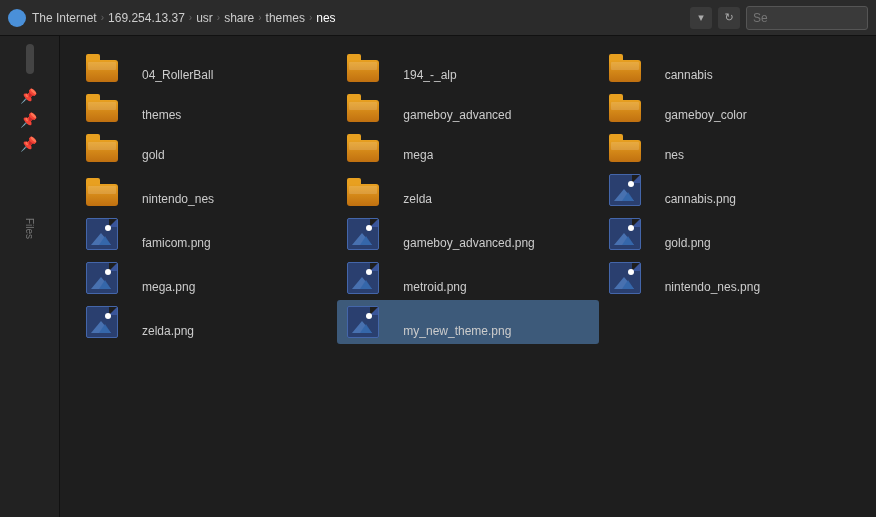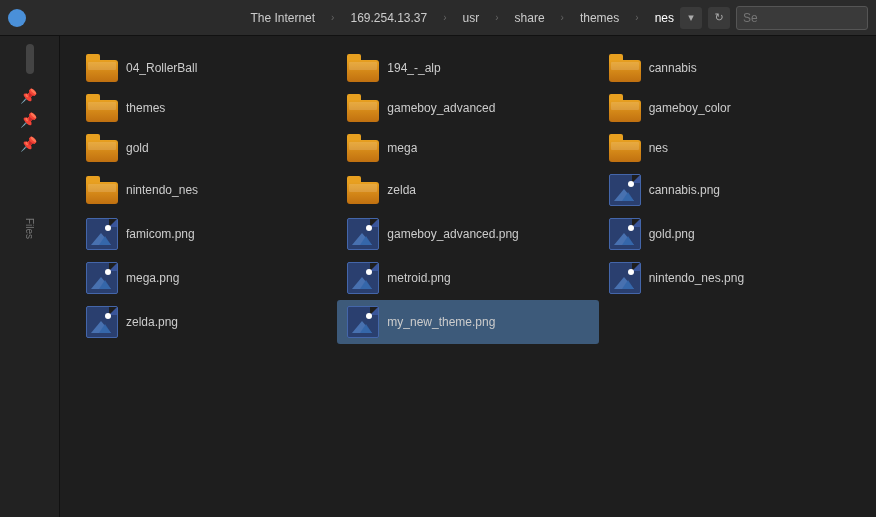--- a/index.html
+++ b/index.html
@@ -29,25 +29,24 @@
     .titlebar-logo {
       width: 18px;
       height: 18px;
       background: #4a90d9;
       border-radius: 50%;
       flex-shrink: 0;
     }
     .breadcrumb {
       display: flex;
       align-items: center;
-      gap: 16px;
+      gap: 4px;
       flex: 1;
       font-size: 12px;
       color: #bbb;
-      justify-content: flex-end;
     }
     .breadcrumb-sep {
       color: #666;
       font-size: 10px;
     }
     .breadcrumb-item {
       color: #ccc;
       cursor: pointer;
     }
     .breadcrumb-item.active { color: #fff; font-weight: 500; }
@@ -63,21 +62,21 @@
       border: none;
       border-radius: 3px;
       color: #aaa;
       cursor: pointer;
       display: flex;
       align-items: center;
       justify-content: center;
       font-size: 11px;
     }
     .search-box {
-      width: 132px;
+      width: 122px;
       height: 24px;
       background: #3a3a3a;
       border: 1px solid #555;
       border-radius: 3px;
       color: #ccc;
       padding: 0 6px;
       font-size: 12px;
       outline: none;
     }
 
@@ -137,22 +136,22 @@
     .content::-webkit-scrollbar-thumb { background: #444; border-radius: 4px; }
 
     .file-grid {
       display: grid;
       grid-template-columns: repeat(3, 1fr);
       gap: 0;
     }
 
     .file-item {
       display: flex;
-      align-items: center;
-      gap: 8px;
+      align-items: flex-end;
+      gap: 24px;
       padding: 6px 10px;
       border-radius: 3px;
       cursor: pointer;
       min-width: 0;
     }
     .file-item.selected { background: #3d5a7a; }
 
     .file-icon-folder {
       width: 32px;
       height: 28px;

